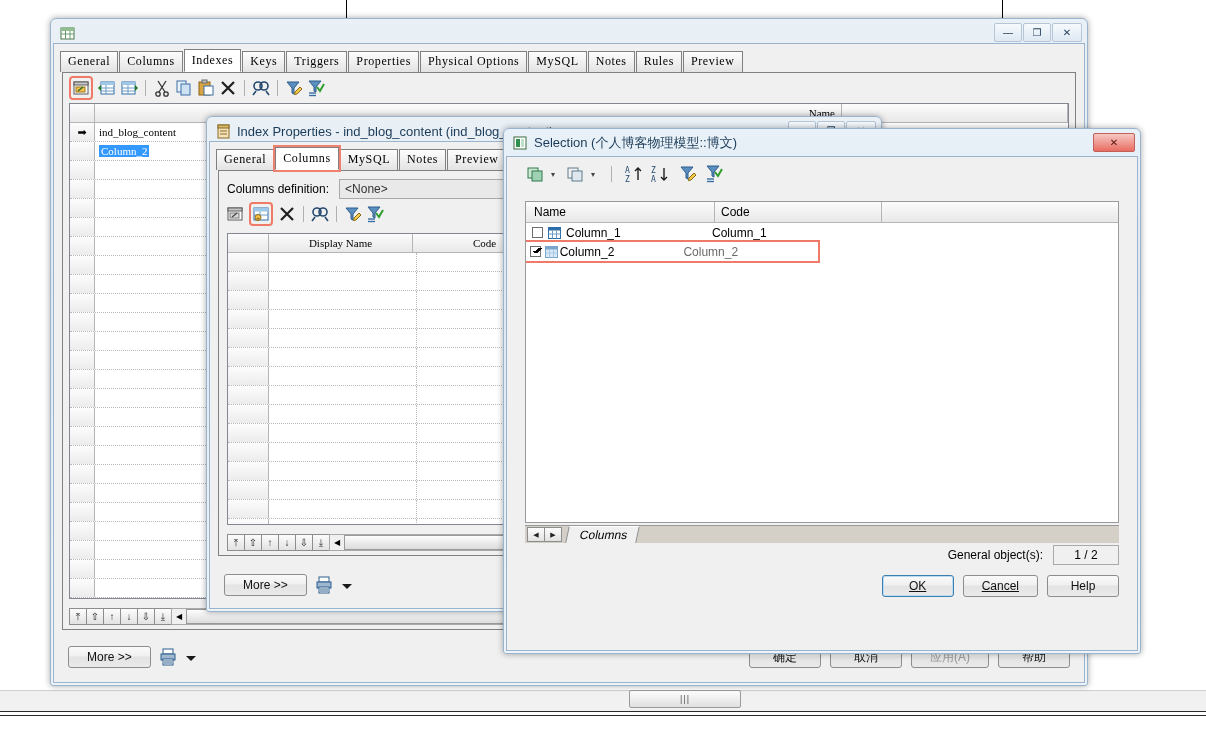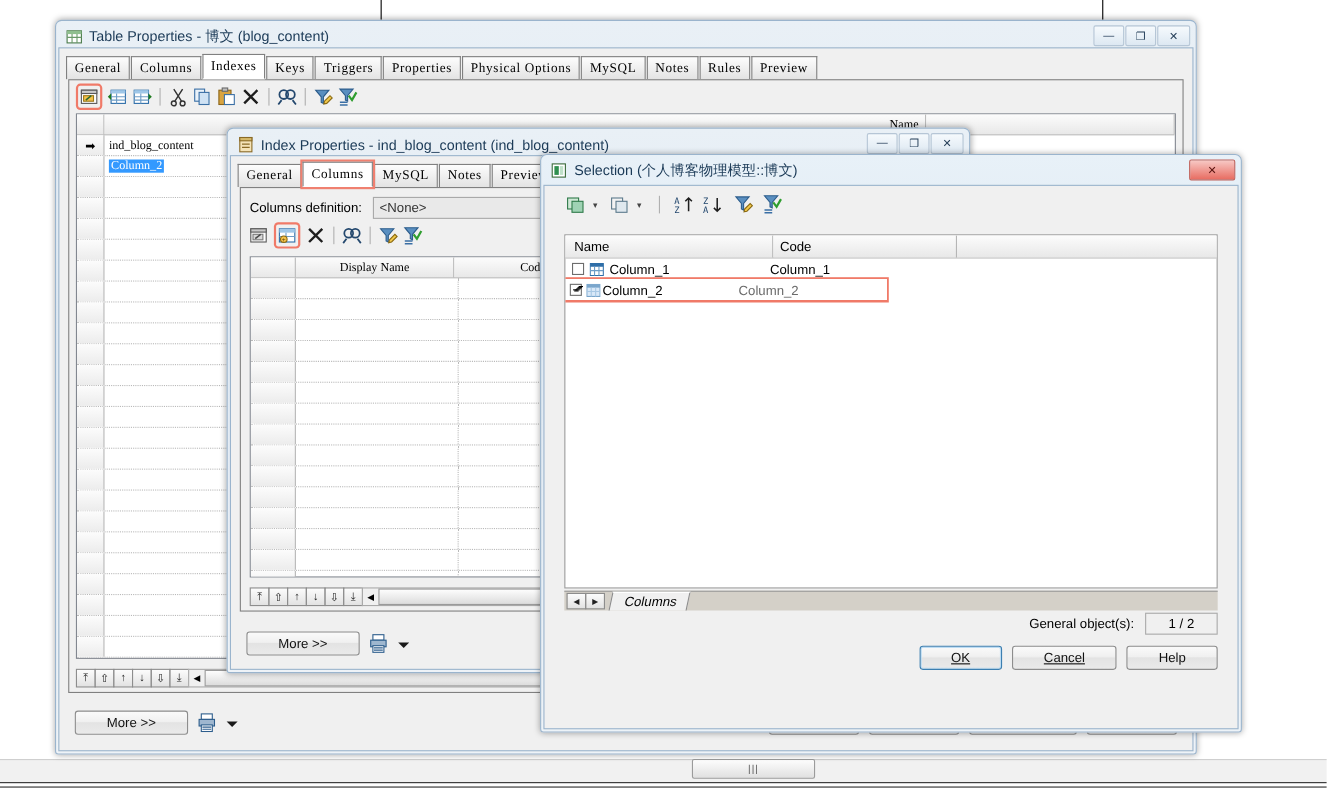--- a/index.html
+++ b/index.html
@@ -67,21 +67,21 @@
   .grow{display:flex;height:18px;border-bottom:1px dotted #b9b9b9;}
   .gsel{width:24px;border-right:1px solid #b5b5b5;background:linear-gradient(to bottom,#fcfcfc,#ececec);
         display:flex;align-items:center;justify-content:center;}
   .gcell{border-right:1px dotted #b9b9b9;padding-left:4px;display:flex;align-items:center;font-size:11px;
          font-family:"Liberation Serif",serif;}
   
   .btn{
     border:1px solid #8d8d8d;border-radius:3px;
     background:linear-gradient(to bottom,#fafafa 0%,#f0f0f0 45%,#e3e3e3 50%,#eaeaea 100%);
     font-size:12px;display:inline-flex;align-items:center;justify-content:center;
-    height:22px;min-width:60px;padding:0 28px;box-sizing:border-box;color:#111;
+    height:22px;min-width:60px;padding:0 18px;box-sizing:border-box;color:#111;
   }
   .btn.def{border-color:#3c7fb1;box-shadow:0 0 0 1px #bcdcf3 inset;}
   .btn.dis{color:#9a9a9a;}
   .btn.cn{font-size:12px;}
   .navbtn{
     width:16px;height:15px;border:1px solid #8d8d8d;margin-right:-1px;
     background:linear-gradient(to bottom,#fcfcfc,#e2e2e2);
     display:flex;align-items:center;justify-content:center;font-size:10px;color:#222;
   }
   
@@ -118,21 +118,20 @@
     <div class="titlebar">
       <span class="title-ico">
         <svg width="15" height="15" viewBox="0 0 15 15">
           <rect x="1" y="2" width="13" height="11" fill="#ffffff" stroke="#4a7a4a"></rect>
           <rect x="1" y="2" width="13" height="3" fill="#8fbf8f"></rect>
           <line x1="1" y1="8" x2="14" y2="8" stroke="#6a9a6a"></line>
           <line x1="5.5" y1="5" x2="5.5" y2="13" stroke="#6a9a6a"></line>
           <line x1="10" y1="5" x2="10" y2="13" stroke="#6a9a6a"></line>
         </svg>
       </span>
-      <span class="title-text">Table Properties - 博文 (blog_content)</span>
       <div class="winbtns">
         <div class="wb">—</div>
         <div class="wb">❐</div>
         <div class="wb close plain">✕</div>
       </div>
     </div>
 
     <div class="client" style="top:25px;">
 
       <div class="tabstrip" style="margin-top:8px;">
@@ -631,21 +630,21 @@
         <span class="tbi" style="width:12px;height:10px;">
           <svg width="12" height="10" viewBox="0 0 12 10">
               <path d="M1 3 l5 5 5 -5 z" fill="#1a1a1a"></path>
             </svg>
         </span>
       </div>
     </div>
   </div>
 </div>
 
-<div class="win" style="left:491px;top:128px;width:638px;height:526px;margin-top:12px;">
+<div class="win" style="left:503px;top:128px;width:638px;height:526px;">
   <div class="win-frame" style="background:linear-gradient(to bottom,#e8f1f8 0%,#dde8f2 30%,#edf3f8 100%);">
 
     <div class="titlebar">
       <span class="title-ico">
         <svg width="14" height="14" viewBox="0 0 14 14">
           <rect x="1" y="1" width="12" height="12" fill="#ffffff" stroke="#3a6a3a"></rect>
           <rect x="3" y="3" width="4" height="8" fill="#2f8f4f"></rect>
           <rect x="8" y="3" width="3" height="8" fill="#bfe0c8"></rect>
         </svg>
       </span>

